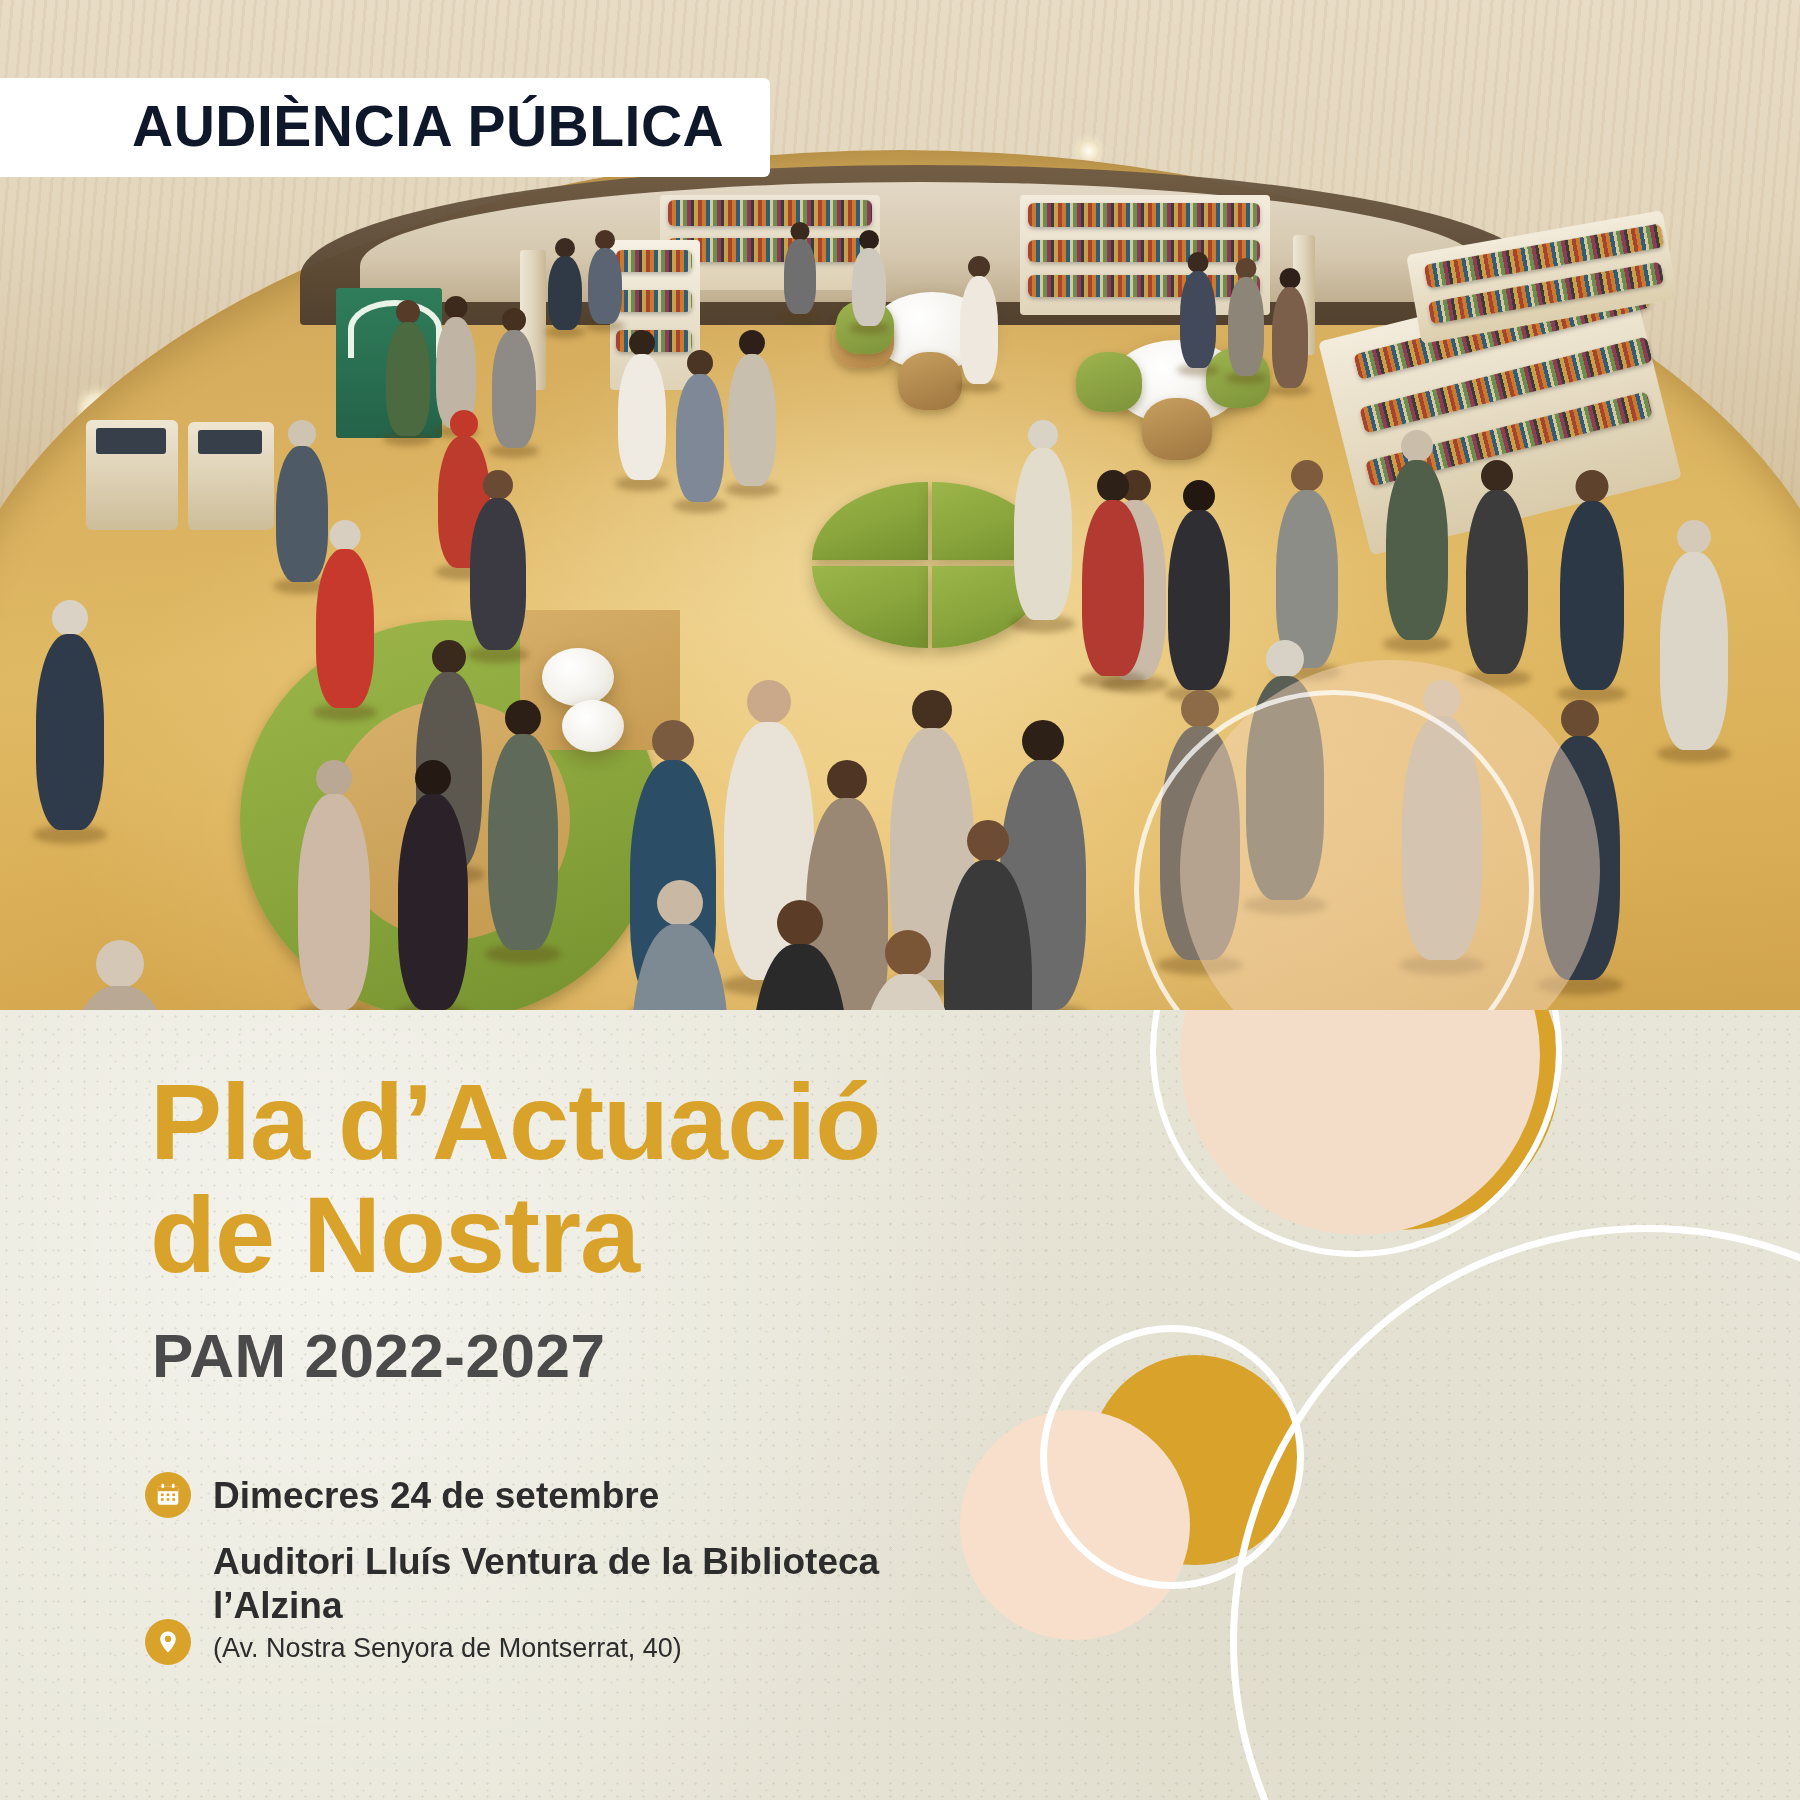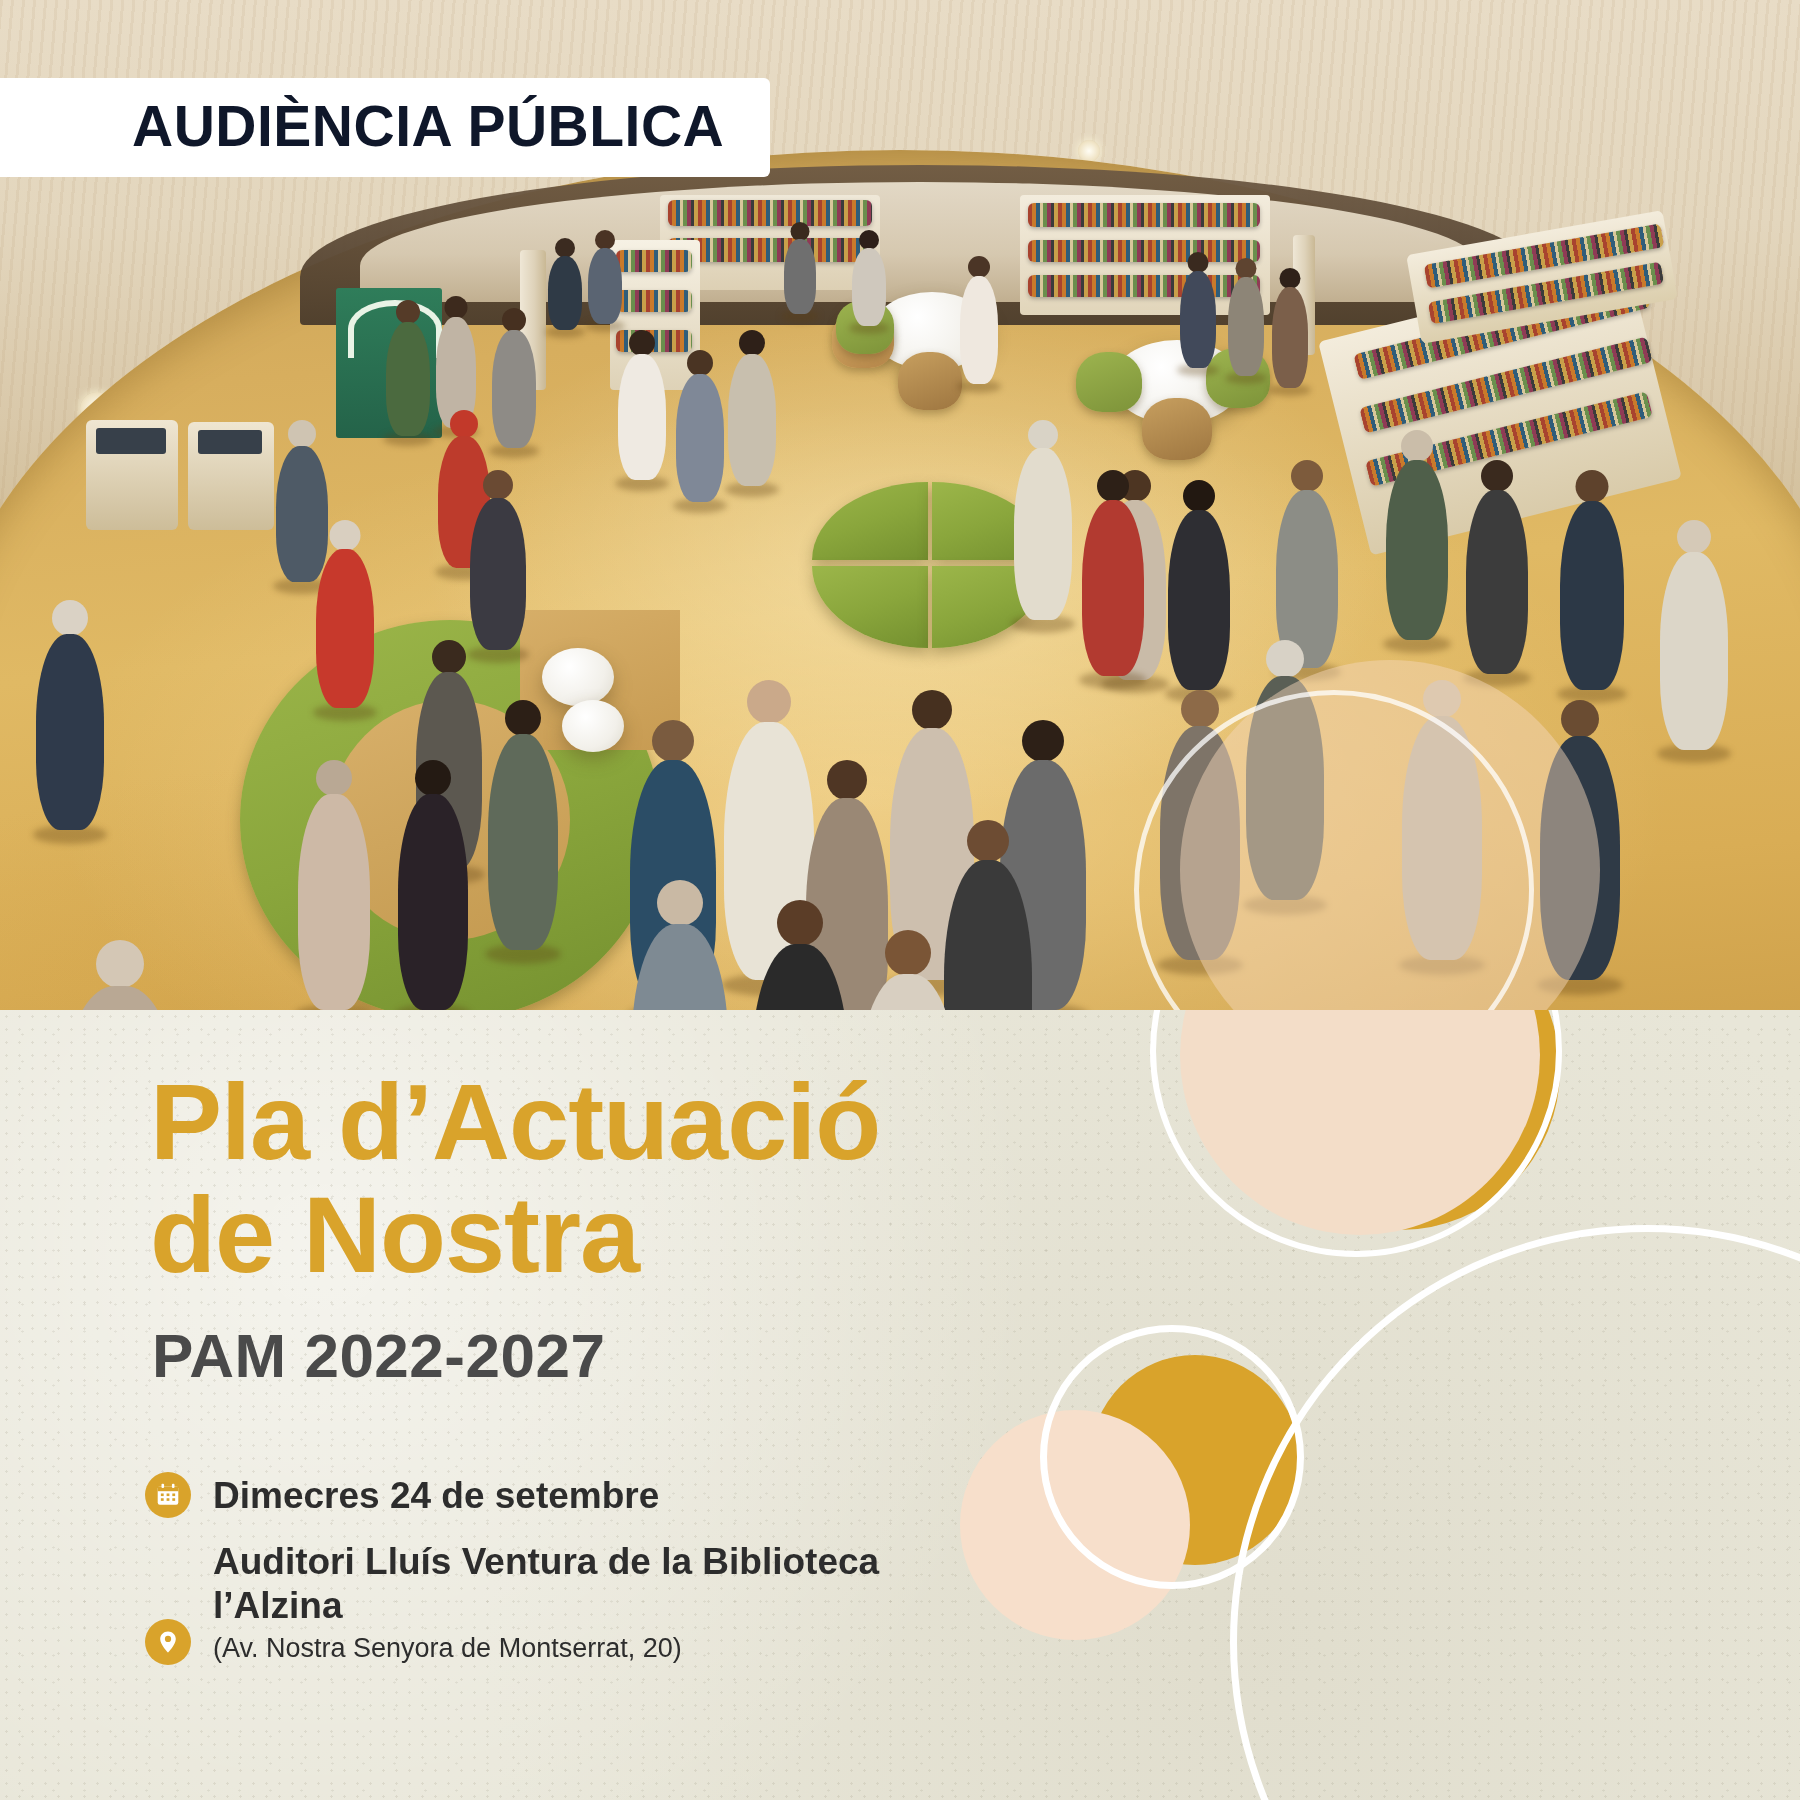--- a/index.html
+++ b/index.html
@@ -581,19 +581,19 @@
 
       <div class="info-row">
         <span class="info-icon">
           <svg width="26" height="26" viewBox="0 0 24 24">
             <path d="M12 2.2c-4 0-7.2 3.1-7.2 7 0 5.3 7.2 12.6 7.2 12.6s7.2-7.3 7.2-12.6c0-3.9-3.2-7-7.2-7z" fill="#ffffff"></path>
             <circle cx="12" cy="9.2" r="2.9" fill="#d9a32b"></circle>
           </svg>
         </span>
         <span class="info-text">
           <span>Auditori Lluís Ventura de la Biblioteca l’Alzina</span>
-          <span class="info-sub">(Av. Nostra Senyora de Montserrat, 20)</span>
+          <span class="info-sub">(Av. Nostra Senyora de Montserrat, 40)</span>
         </span>
       </div>
 
     </div>
   </div>
 </div>
 
 </body></html>

